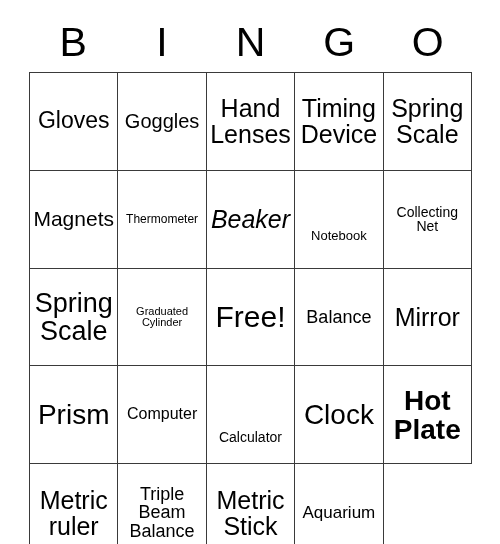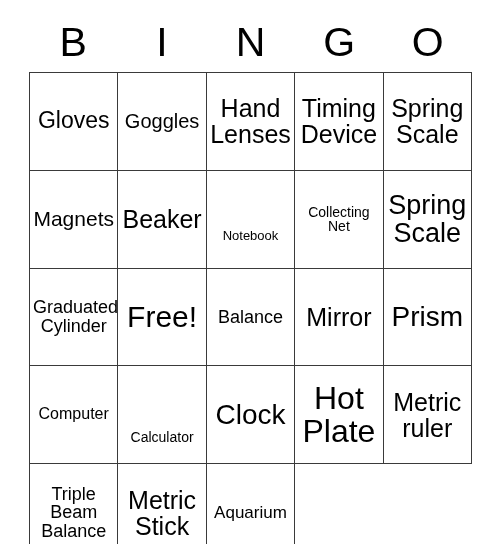--- a/index.html
+++ b/index.html
@@ -115,35 +115,38 @@
 Device</span>
       </div>
       <div class="bingo-cell">
         <span class="cell-text" style="font-size: 25px;">Spring
 Scale</span>
       </div>
       <div class="bingo-cell">
         <span class="cell-text" style="font-size: 21px;">Magnets</span>
       </div>
       <div class="bingo-cell">
-        <span class="cell-text" style="font-size: 25px;">Beaker</span>
+        <span class="cell-text" style="font-size: 12px;">Thermometer</span>
+      </div>
+      <div class="bingo-cell">
+        <span class="cell-text" style="font-size: 25px; font-style: italic;">Beaker</span>
       </div>
       <div class="bingo-cell">
         <span class="cell-text" style="font-size: 13px; margin-top: 33px;">Notebook</span>
       </div>
       <div class="bingo-cell">
         <span class="cell-text" style="font-size: 14px;">Collecting
 Net</span>
       </div>
       <div class="bingo-cell">
         <span class="cell-text" style="font-size: 27px;">Spring
 Scale</span>
       </div>
       <div class="bingo-cell">
-        <span class="cell-text" style="font-size: 18px; text-align: center;">Graduated
+        <span class="cell-text" style="font-size: 11px; text-align: center;">Graduated
 Cylinder</span>
       </div>
       <div class="bingo-cell">
         <span class="cell-text" style="font-size: 30px;">Free!</span>
       </div>
       <div class="bingo-cell">
         <span class="cell-text" style="font-size: 18px;">Balance</span>
       </div>
       <div class="bingo-cell">
         <span class="cell-text" style="font-size: 25px;">Mirror</span>
@@ -154,21 +157,21 @@
       <div class="bingo-cell">
         <span class="cell-text" style="font-size: 16px;">Computer</span>
       </div>
       <div class="bingo-cell">
         <span class="cell-text" style="font-size: 14px; margin-top: 44px;">Calculator</span>
       </div>
       <div class="bingo-cell">
         <span class="cell-text" style="font-size: 28px;">Clock</span>
       </div>
       <div class="bingo-cell">
-        <span class="cell-text" style="font-size: 32px;">Hot
+        <span class="cell-text" style="font-size: 28px; font-weight: bold;">Hot
 Plate</span>
       </div>
       <div class="bingo-cell">
         <span class="cell-text" style="font-size: 25px;">Metric
 ruler</span>
       </div>
       <div class="bingo-cell">
         <span class="cell-text" style="font-size: 18px;">Triple
 Beam
 Balance</span>

